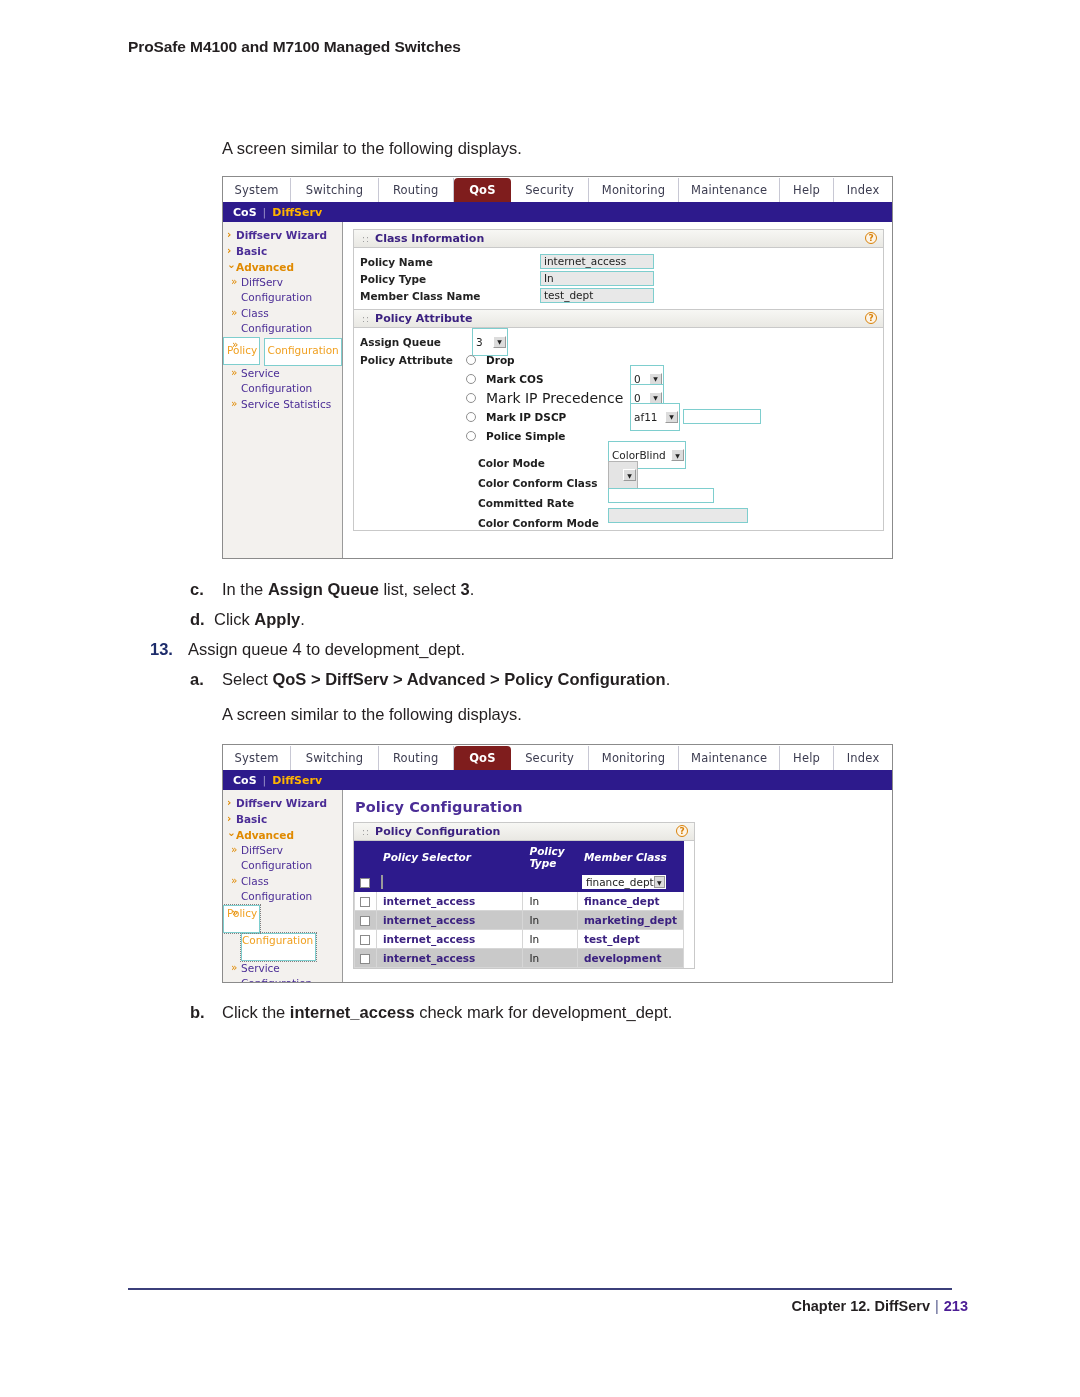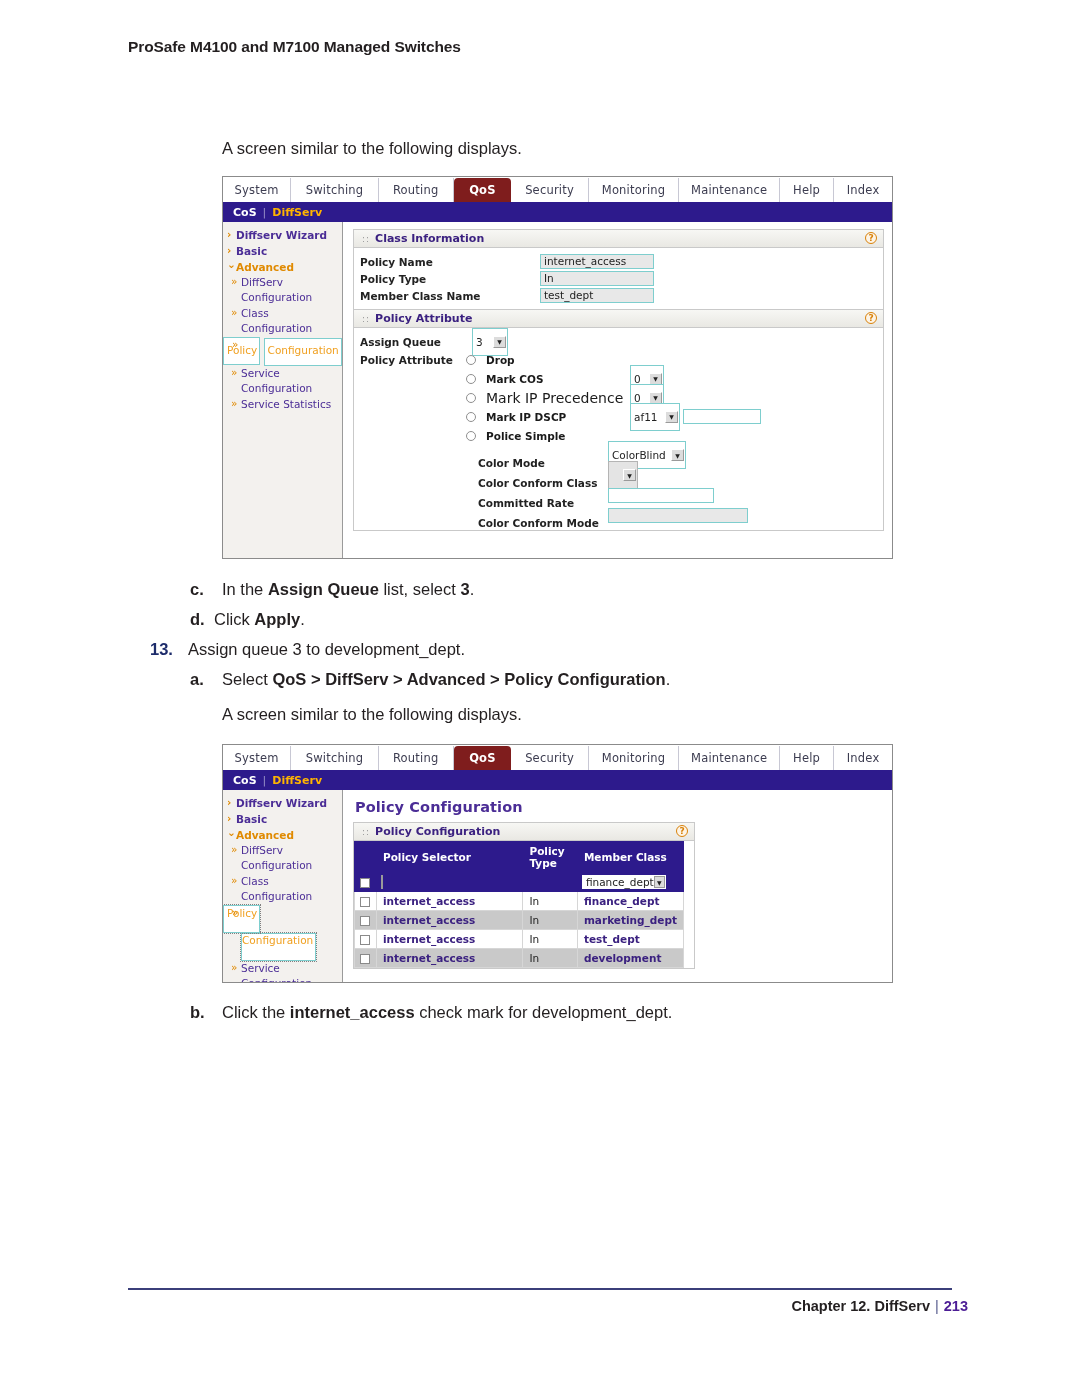--- a/index.html
+++ b/index.html
@@ -295,20 +295,21 @@
   .dtable th {
     background: #2d1a8c;
     color: #ffffff;
     font-weight: bold;
     text-align: left;
     padding: 3px 6px;
     border: 1px solid #2d1a8c;
     font-size: 10.5px;
     line-height: 12px;
     vertical-align: middle;
+    font-style: italic;
   }
   .dtable th.cb { width: 16px; padding: 3px 4px; }
   .dtable td {
     border: 1px solid #d6d6d6;
     padding: 2px 6px;
     color: #3b2180;
     font-weight: bold;
     height: 14px;
   }
   .dtable td.cb { width: 16px; text-align: center; padding: 2px 3px; border-right: 1px solid #d6d6d6; }
@@ -518,21 +519,21 @@
   <span class="step-body" style="left:72px;"><span>In the </span><b class="bold">Assign Queue</b><span> list, select </span><b class="bold">3</b><span>.</span></span>
 </div>
 
 <div class="step-row" style="left:150px; top:610px; width:700px;">
   <span class="step-marker" style="left:40px;">d.</span>
   <span class="step-body" style="left:64px;"><span>Click </span><b class="bold">Apply</b><span>.</span></span>
 </div>
 
 <div class="step-row" style="left:150px; top:640px; width:700px;">
   <span class="step-marker step-num" style="left:0px;">13.</span>
-  <span class="step-body" style="left:38px;">Assign queue 3 to development_dept.</span>
+  <span class="step-body" style="left:38px;">Assign queue 4 to development_dept.</span>
 </div>
 
 <div class="step-row" style="left:150px; top:670px; width:760px;">
   <span class="step-marker" style="left:40px;">a.</span>
   <span class="step-body" style="left:72px;"><span>Select </span><b class="bold">QoS &gt; DiffServ &gt; Advanced &gt; Policy Configuration</b><span>.</span></span>
 </div>
 
 <div class="body-text lead-2">A screen similar to the following displays.</div>
 
 <div class="shot shot-2">

